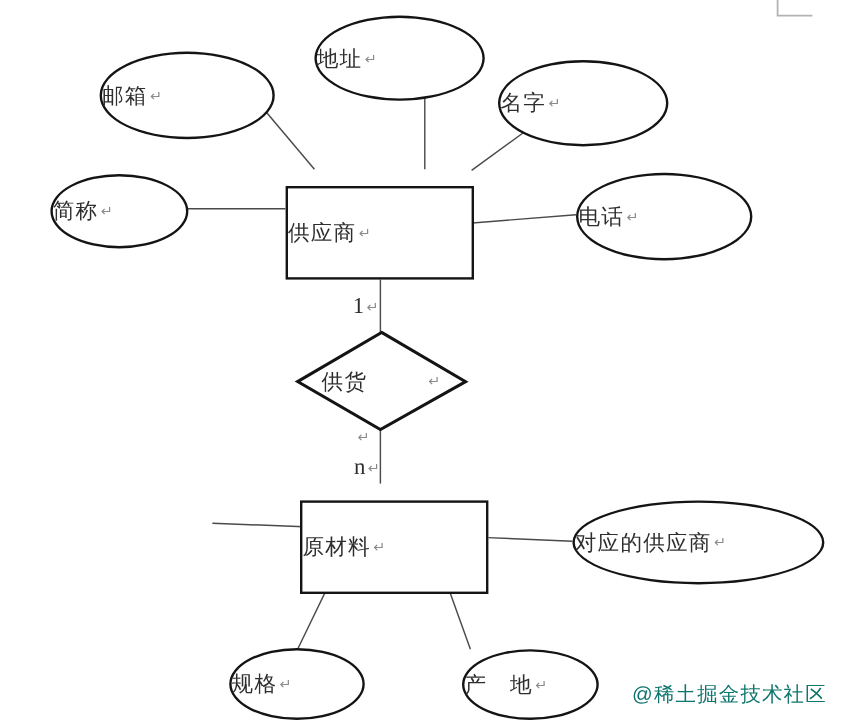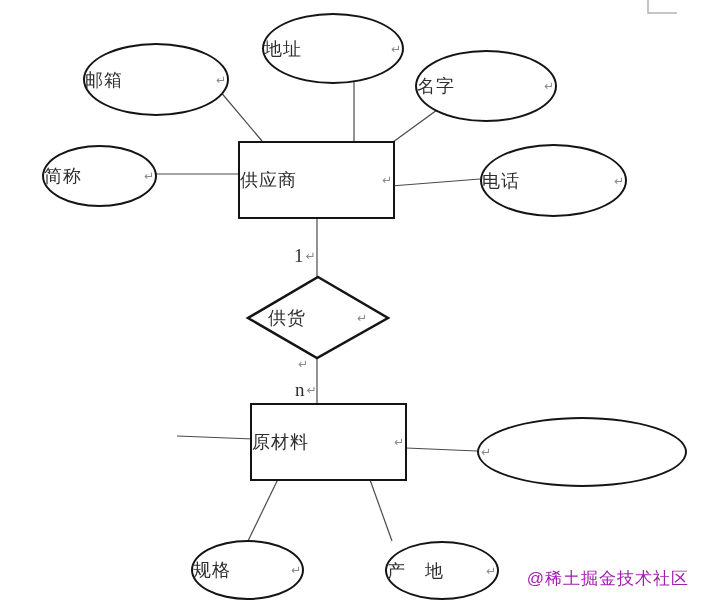--- a/index.html
+++ b/index.html
@@ -3,43 +3,43 @@
 <meta charset="utf-8">
 <style>
   html,body{margin:0;padding:0;background:#fff;}
   #stage{
     position:relative;width:705px;height:605px;background:#ffffff;overflow:hidden;
     font-family:"Liberation Sans","DejaVu Sans",sans-serif;
   }
   #wires{position:absolute;left:0;top:0;width:705px;height:605px;z-index:1;}
   .node{
     position:absolute;z-index:2;background:#fff;
-    display:flex;align-items:center;justify-content:space-between;
+    display:flex;align-items:center;justify-content:flex-start;
     color:#2e2e2e;font-size:18px;letter-spacing:1px;
   }
   .ellipse{border:2.2px solid #141414;border-radius:50%;}
-  .rect{border:2.5px solid #141414;}
+  .rect{border:2.5px solid #141414;margin-top:14px;}
   .lbl{white-space:pre;}
   .mark{
     font-size:12px;color:#8a8a8a;margin-left:2px;line-height:1;
     font-family:"DejaVu Sans",sans-serif;
   }
   .floating{position:absolute;z-index:3;display:flex;align-items:center;}
   .card{
     font-family:"Liberation Serif","DejaVu Serif",serif;
     font-size:19px;color:#2e2e2e;
   }
   #diamond-label{
     position:absolute;z-index:3;left:268px;top:306px;width:100px;
     display:flex;align-items:center;justify-content:space-between;
     color:#2e2e2e;font-size:18px;letter-spacing:1px;
   }
   #watermark{
     position:absolute;z-index:3;right:16px;top:567px;
-    font-size:17px;color:#a21caf;letter-spacing:1px;
+    font-size:17px;color:#0f766e;letter-spacing:1px;
   }
 </style>
 </head>
 <body>
 
 <div id="stage">
 
   <svg id="wires">
     <line x1="219" y1="90" x2="262" y2="141" stroke="#4a4a4a" stroke-width="1.2"></line>
     <line x1="354" y1="81" x2="354" y2="141" stroke="#4a4a4a" stroke-width="1.2"></line>
@@ -115,18 +115,19 @@
     <span class="lbl">规格</span>
       <span class="mark">↵</span>
   </div>
 
   <div class="node ellipse" style="left:385px;top:541px;width:110px;height:55px">
     <span class="lbl">产　地</span>
       <span class="mark">↵</span>
   </div>
 
   <div class="node ellipse" style="left:477px;top:417px;width:206px;height:66px">
+    <span class="lbl">对应的供应商</span>
       <span class="mark">↵</span>
   </div>
 
   <div id="watermark">@稀土掘金技术社区</div>
 
 </div>
 
 </body></html>

